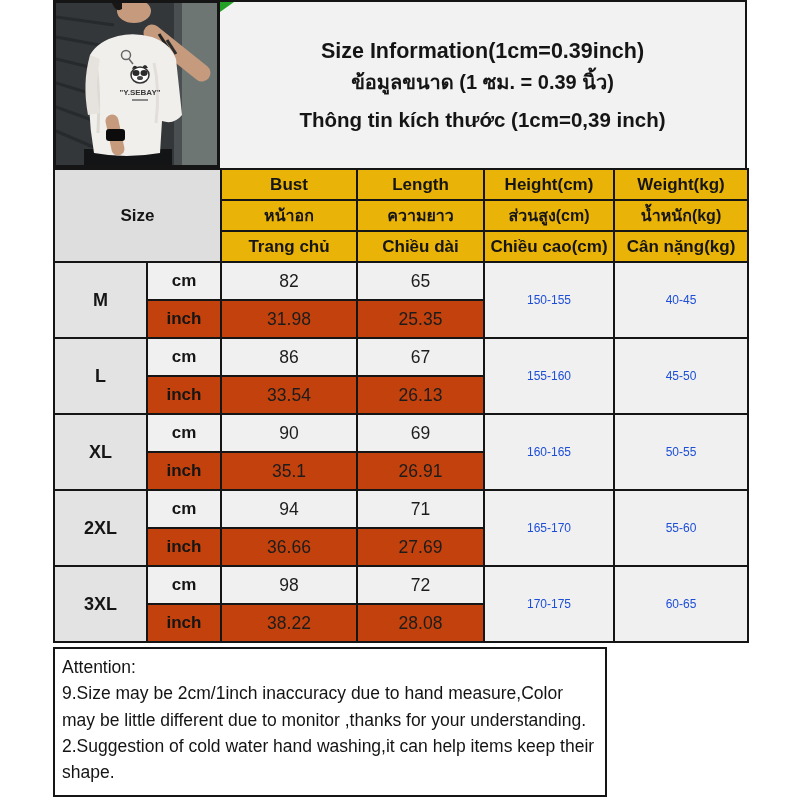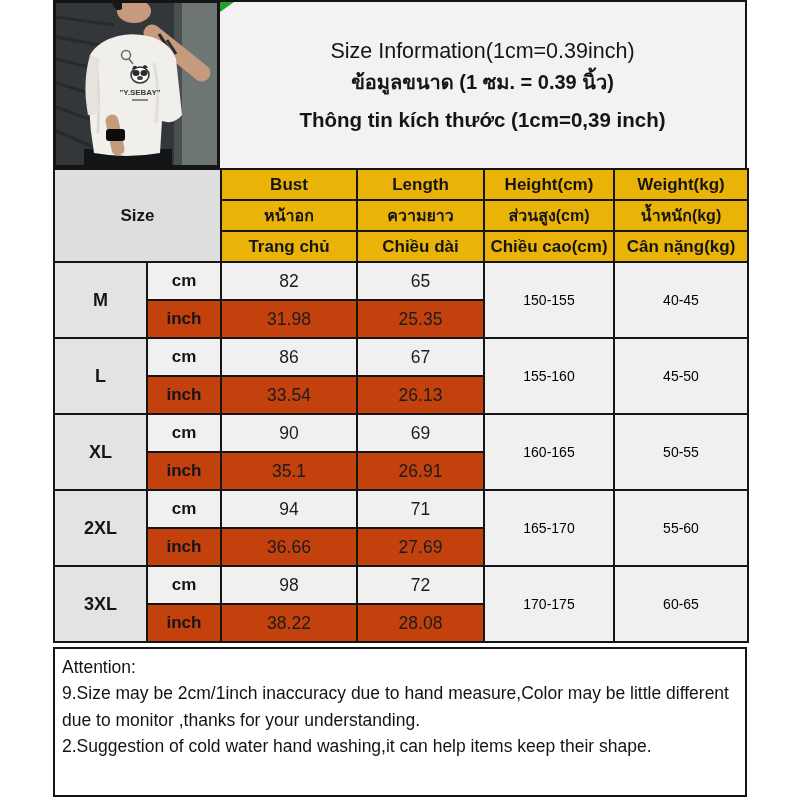--- a/index.html
+++ b/index.html
@@ -14,21 +14,21 @@
   .photo-box{
     width:167px;height:168px;box-sizing:border-box;border:3px solid #151515;
     background:#34383a;flex:none;overflow:hidden;
   }
   .title-box{
     flex:1;box-sizing:border-box;background:#f2f2f2;
     border-top:2px solid #151515;border-right:2px solid #151515;
     display:flex;flex-direction:column;justify-content:center;align-items:center;
     text-align:center;position:relative;
   }
-  .title-line-1{font-size:21.5px;font-weight:normal;line-height:1.5;}
+  .title-line-1{font-size:21.5px;font-weight:bold;line-height:1.5;}
   .title-line-2{font-size:20px;font-weight:bold;line-height:1.5;}
   .title-line-3{font-size:20.5px;font-weight:bold;line-height:1.5;margin-top:8px;}
   .corner-flag{
     position:absolute;left:0;top:0;width:0;height:0;
     border-right:14px solid transparent;border-top:10px solid #23a127;
   }
 
   
   table.size-table{
     border-collapse:collapse;width:694px;table-layout:fixed;
@@ -39,26 +39,26 @@
     padding:0;overflow:hidden;
   }
   .size-table thead th{background:#eab308;font-weight:bold;font-size:17px;height:29px;}
   .size-table thead .th-thai{font-size:16px;}
   .c-size{font-size:32px;font-weight:bold;background:#dedede !important;}
   .cm-row td{background:#f0f0f0;height:36px;}
   .inch-row td{background:#c2410c;height:36px;}
   .c-sizelabel{background:#e3e3e3 !important;font-weight:bold;font-size:18px;}
   .c-unit{font-weight:bold;font-size:17px;}
   .c-val{font-weight:normal;font-size:17.5px;color:#1c1c1c;margin-left:8px;}
-  .c-merge{background:#f0f0f0 !important;font-weight:normal;font-size:14px;color:#000000;}
+  .c-merge{background:#f0f0f0 !important;font-weight:normal;font-size:12px;color:#1d4ed8;}
 
   
   .attention-box{
     box-sizing:border-box;border:2px solid #151515;margin-top:4px;
-    width:694px;height:150px;padding:5px 7px;background:#ffffff;
+    width:554px;height:150px;padding:5px 7px;background:#ffffff;
     font-size:17.5px;line-height:1.5;color:#141414;text-align:left;
   }
   .attention-box p{margin:0;}
 </style>
 </head>
 <body>
 
 <div class="canvas">
   <div class="content">
 

